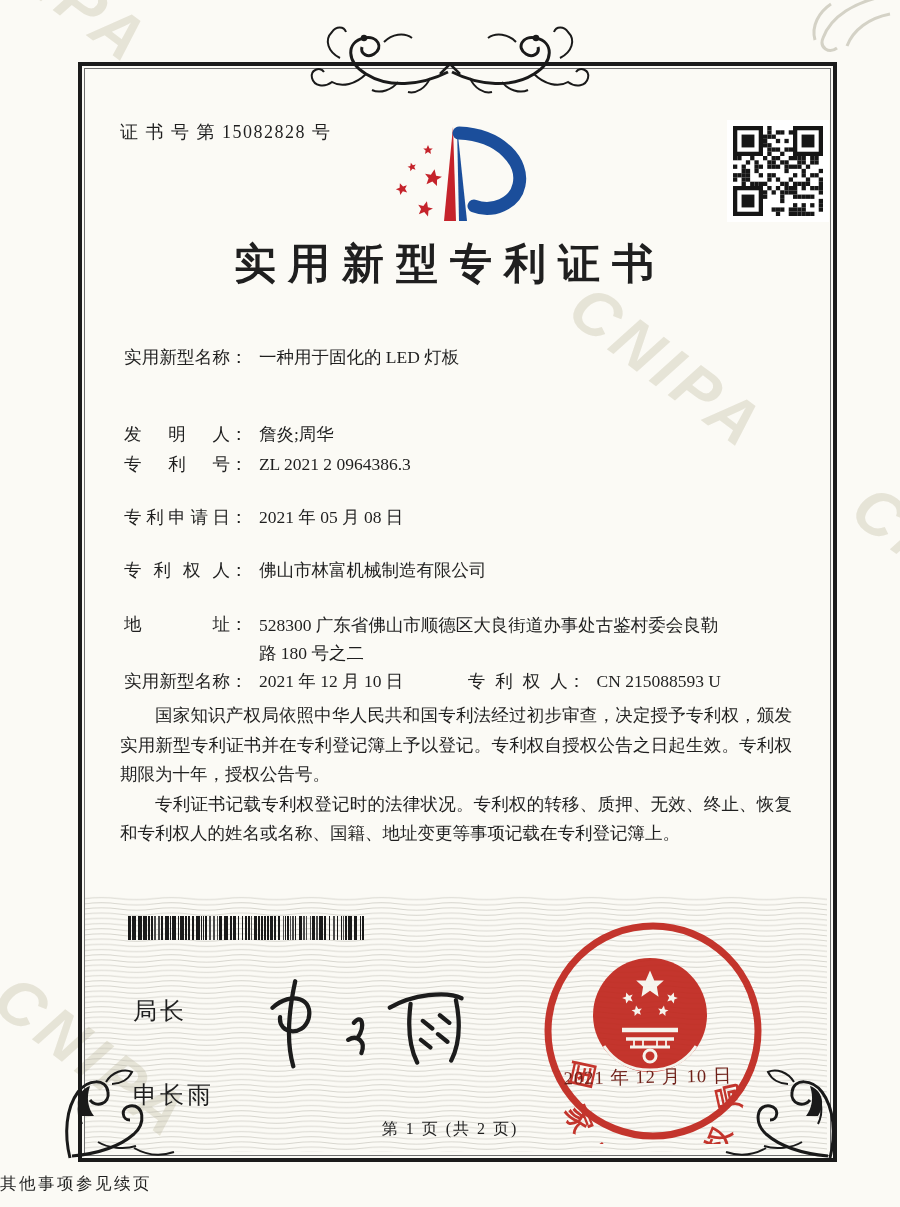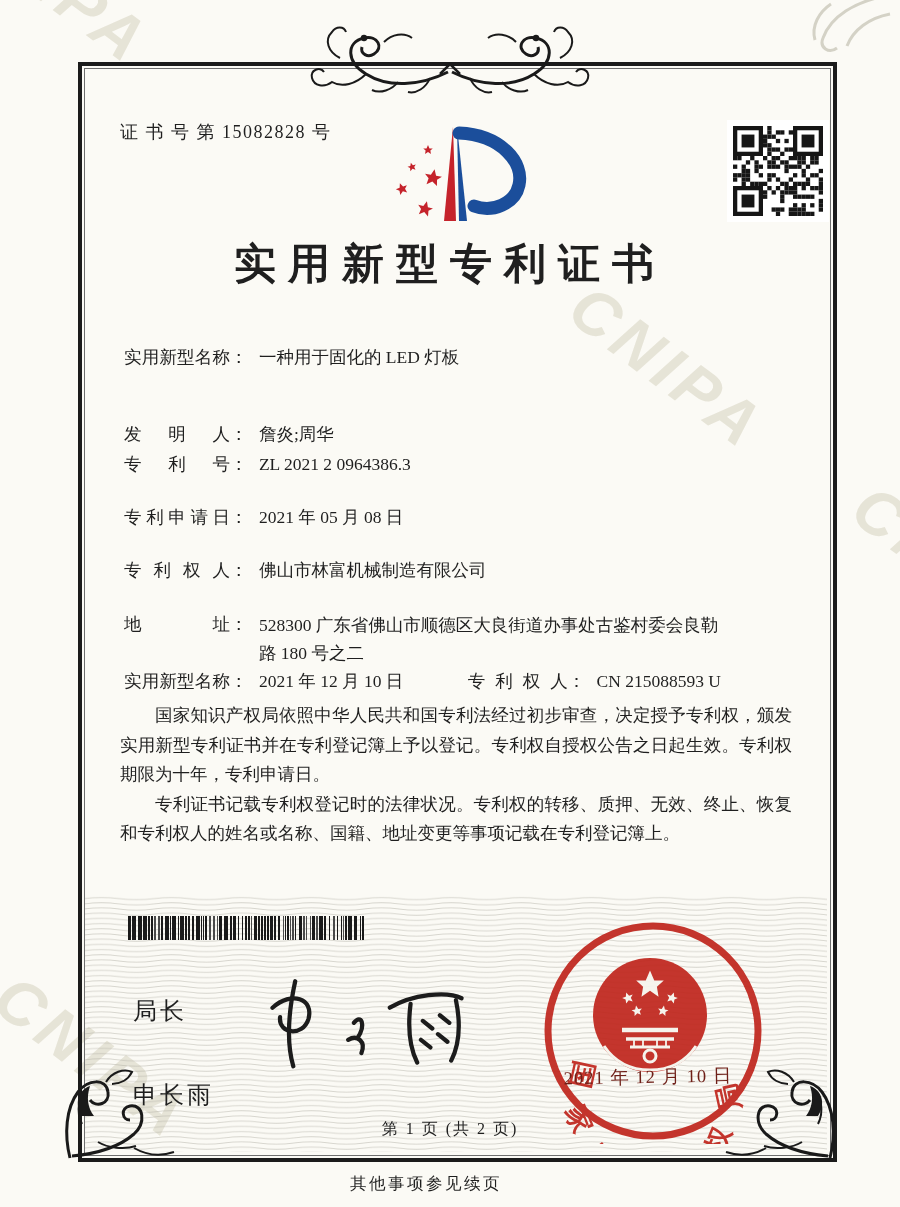--- a/index.html
+++ b/index.html
@@ -28,21 +28,21 @@
   .fvalue { display:inline-block; vertical-align:top; margin-left:7px; }
   .addr-val { width:462px; line-height:28px; }
   .g2 { margin-left:60px; }
   .g2 .flabel { width:100px; }
   .body-text { position:absolute; left:120px; top:701px; width:672px; font-size:17.5px; line-height:29.5px; text-align:justify; }
   .body-text p { margin:0; text-indent:2em; }
   .signer { position:absolute; left:133px; font-size:24px; letter-spacing:3px; }
   .seal-date { position:absolute; left:543px; top:1064px; width:210px; text-align:center;
     font-size:18.5px; letter-spacing:1px; color:#6e1f17; transform:rotate(-1deg); z-index:6; }
   .page-info { position:absolute; left:0; right:0; top:1119px; text-align:center; font-size:16px; letter-spacing:2px; }
-  .footer-note { position:absolute; left:0; right:48px; top:1173px; text-align:center; font-size:16.5px; letter-spacing:2.5px; }
+  .footer-note { position:absolute; left:0; right:48px; top:1173px; font-size:16.5px; letter-spacing:2.5px; }
   svg { display:block; }
   .abs { position:absolute; }
 </style>
 </head>
 <body>
 
 <div class="page">
 
   <div class="wm" style="left:-60px; top:-55px;">CNIPA</div>
   <div class="wm" style="left:555px; top:330px;">CNIPA</div>
@@ -299,21 +299,21 @@
     <span class="fvalue addr-val">528300 广东省佛山市顺德区大良街道办事处古鉴村委会良勒路 180 号之二</span>
   </div>
   <div class="frow" style="top:668px;">
     <span><span class="flabel">实用新型名称</span><span class="fcolon">：</span>
     <span class="fvalue">2021 年 12 月 10 日</span></span>
     <span class="g2"><span class="flabel">专利权人</span><span class="fcolon">：</span>
     <span class="fvalue">CN 215088593 U</span></span>
   </div>
 
   <div class="body-text">
-    <p>国家知识产权局依照中华人民共和国专利法经过初步审查，决定授予专利权，颁发实用新型专利证书并在专利登记簿上予以登记。专利权自授权公告之日起生效。专利权期限为十年，专利申请日。</p>
+    <p>国家知识产权局依照中华人民共和国专利法经过初步审查，决定授予专利权，颁发实用新型专利证书并在专利登记簿上予以登记。专利权自授权公告之日起生效。专利权期限为十年，授权公告号。</p>
     <p>专利证书记载专利权登记时的法律状况。专利权的转移、质押、无效、终止、恢复和专利权人的姓名或名称、国籍、地址变更等事项记载在专利登记簿上。</p>
   </div>
 
   <svg class="abs" style="left:128px; top:916px; z-index:5;" width="238" height="24" id="barcode">
       <rect x="0" y="0" width="3" height="24" fill="#1a1a1a"></rect>
       <rect x="4" y="0" width="4" height="24" fill="#1a1a1a"></rect>
       <rect x="10" y="0" width="4" height="24" fill="#1a1a1a"></rect>
       <rect x="15" y="0" width="4" height="24" fill="#1a1a1a"></rect>
       <rect x="20" y="0" width="2" height="24" fill="#1a1a1a"></rect>
       <rect x="23" y="0" width="2" height="24" fill="#1a1a1a"></rect>

